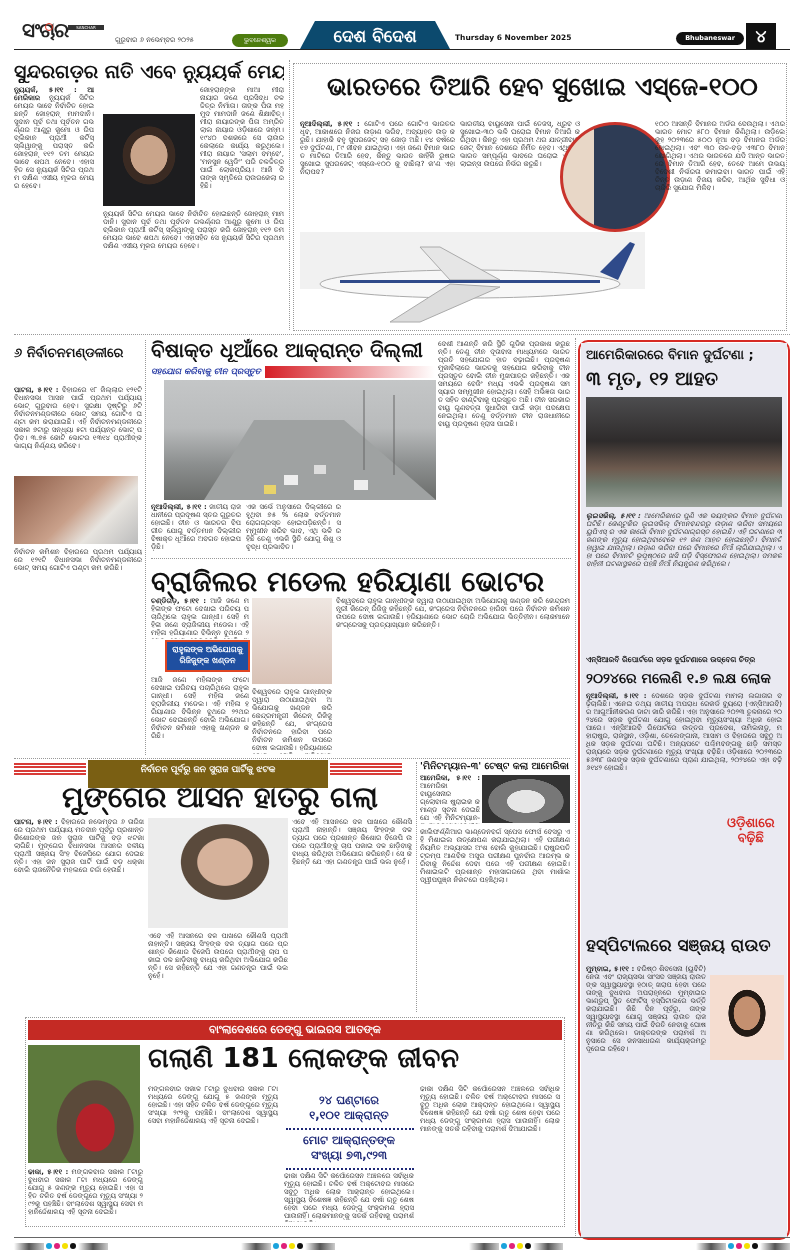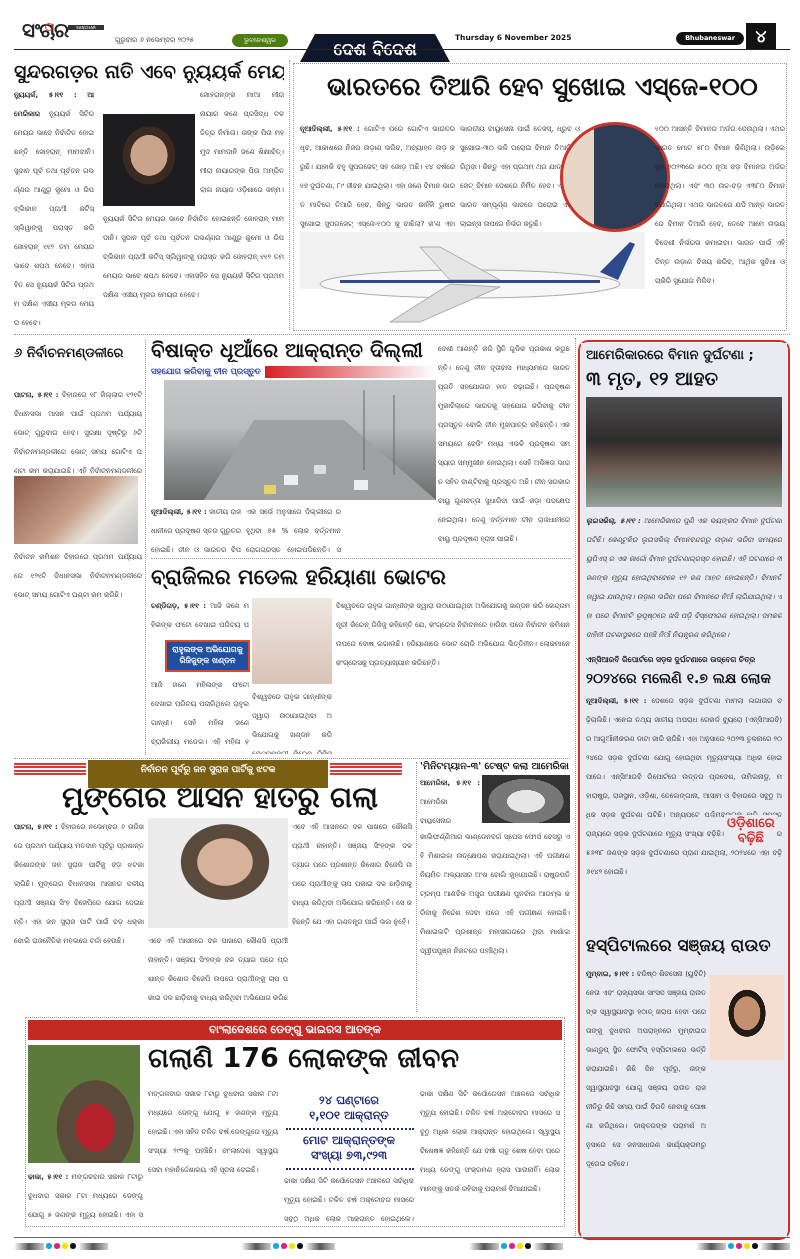--- a/index.html
+++ b/index.html
@@ -1,30 +1,30 @@
 <!DOCTYPE html>
 <html><head>
 <meta charset="utf-8">
 <style>
   * { box-sizing: border-box; margin: 0; padding: 0; }
   body { width: 800px; height: 1259px; background: #fff; font-family: "DejaVu Sans", sans-serif; color: #111; position: relative; overflow: hidden; }
   .abs { position: absolute; }
-  .body-text { font-size: 7px; line-height: 19px; color: #222; text-align: justify; overflow: hidden; word-break: break-all; }
+  .body-text { font-size: 7px; line-height: 8px; color: #222; text-align: justify; overflow: hidden; word-break: break-all; }
   .head-xl { font-family: "DejaVu Sans", sans-serif; font-weight: bold; color: #111; white-space: nowrap; overflow: hidden; }
   .vrule { position: absolute; border-left: 1px dotted #999; }
   .hrule { position: absolute; border-top: 1px dotted #999; }
 
   
   #masthead { left: 0; top: 0; width: 800px; height: 48px; }
   .logo { left: 22px; top: 18px; font-size: 20px; font-weight: bold; color: #222; letter-spacing: -1px; }
   .logo-dot { left: 45px; top: 23px; width: 8px; height: 8px; border: 1.5px solid #d32; border-radius: 50%; }
   .logo-tag { left: 68px; top: 25px; width: 36px; height: 5px; background:#333; color:#fff; font-size:4px; line-height:5px; text-align:center; }
   .odia-date { left: 115px; top: 36px; font-size: 7px; color:#222; }
   .city-pill { left: 232px; top: 34px; width: 56px; height: 13px; background:#4d7c0f; color:#fff; border-radius: 7px; font-size: 6.5px; line-height: 13px; text-align:center;font-family:Liberation Mono, monospace; }
-  .section-banner { left: 300px; top: 34px; width: 150px; height: 28px; background: #0f172a; clip-path: polygon(10% 0, 90% 0, 100% 100%, 0 100%); color:#fff; font-size: 17px; font-weight:bold; line-height: 30px; text-align:center; }
+  .section-banner { left: 300px; top: 21px; width: 150px; height: 28px; background: #0c4a6e; clip-path: polygon(10% 0, 90% 0, 100% 100%, 0 100%); color:#fff; font-size: 17px; font-weight:bold; line-height: 30px; text-align:center; }
   .en-date { left: 455px; top: 33px; font-size: 7.5px; font-weight:bold; color:#111; }
   .en-city { left: 676px; top: 32px; width: 68px; height: 13px; background:#111; color:#fff; border-radius: 7px; font-size: 6.5px; font-weight:bold; line-height: 13px; text-align:center; }
   .page-no { left: 746px; top: 23px; width: 30px; height: 26px; background:#111; color:#fff; font-size: 17px; font-weight:bold; text-align:center; line-height:26px; }
 
   .photo { position:absolute; overflow:hidden; }
   .ph-mamdani { background: radial-gradient(ellipse at 50% 45%, #c9a48a 0 28%, #3a2a22 29% 40%, #1d1d1f 41%); }
   .ph-modi { border-radius: 50%; border: 3px solid #c9342c; background: linear-gradient(90deg, #e8d7c7 0 30%, #2e3c55 30% 100%); }
   .ph-plane { background: linear-gradient(180deg, #f1f1f1 0 60%, #fff 60%); }
   .ph-smog { background: linear-gradient(180deg, #c4c6c7 0%, #b9bbbc 40%, #8c8f8f 70%, #6a6c6a 100%); }
   .ph-smoke { background: linear-gradient(180deg, #4d4d4f 0%, #2e2b2b 40%, #6d5a4e 65%, #6f7a6e 80%, #9aa29a 100%); }
@@ -100,21 +100,21 @@
 </div>
 <div class="abs body-text" style="left:14px;top:386px;width:128px;height:88px;">
   <b>ପାଟନା, ୫।୧୧ :</b>
   <span>ବିହାରରେ ୧୮ ଜିଲ୍ଲାର ୧୨୧ଟି ବିଧାନସଭା ଆସନ ପାଇଁ ପ୍ରଥମ ପର୍ଯ୍ୟାୟ ଭୋଟ୍ ଗୁରୁବାର ହେବ। ସୁରକ୍ଷା ଦୃଷ୍ଟିରୁ ୬ଟି ନିର୍ବାଚନମଣ୍ଡଳୀରେ ଭୋଟ୍ ସମୟ ଗୋଟିଏ ଘଣ୍ଟା କମ କରାଯାଇଛି। ଏହି ନିର୍ବାଚନମଣ୍ଡଳୀରେ ସକାଳ ୭ଟାରୁ ସନ୍ଧ୍ୟା ୫ଟା ପର୍ଯ୍ୟନ୍ତ ଭୋଟ୍ ପଡ଼ିବ। ୩.୭୫ କୋଟି ଭୋଟର ୧୩୧୪ ପ୍ରାର୍ଥୀଙ୍କ ଭାଗ୍ୟ ନିର୍ଣ୍ଣୟ କରିବେ।</span>
 </div>
 <div class="photo ph-evm" style="left:14px;top:476px;width:124px;height:68px;"></div>
 <div class="abs body-text" style="left:14px;top:548px;width:128px;height:205px;">ନିର୍ବାଚନ କମିଶନ ବିହାରରେ ପ୍ରଥମ ପର୍ଯ୍ୟାୟରେ ୧୨୧ଟି ବିଧାନସଭା ନିର୍ବାଚନମଣ୍ଡଳୀରେ ଭୋଟ୍ ସମୟ ଗୋଟିଏ ଘଣ୍ଟା କମ କରିଛି।</div>
 <div class="vrule" style="left:145px;top:340px;height:415px;"></div>
 
 <div class="abs head-xl" style="left:151px;top:338px;width:285px;font-size:20px;">ବିଷାକ୍ତ ଧୂଆଁରେ ଆକ୍ରାନ୍ତ ଦିଲ୍ଲୀ</div>
-<div class="abs subhead-red" style="left:151px;top:366px;">ସହଯୋଗ କରିବାକୁ ଚୀନ ପ୍ରସ୍ତୁତ</div>
+<div class="abs subhead-red" style="left:151px;top:366px;font-style:italic;">ସହଯୋଗ କରିବାକୁ ଚୀନ ପ୍ରସ୍ତୁତ</div>
 <div class="abs grad-bar" style="left:265px;top:366px;width:170px;height:12px;"></div>
 <div class="photo ph-smog" style="left:164px;top:380px;width:272px;height:120px;">
   <svg width="272" height="120" viewBox="0 0 272 120">
     <polygon points="90,40 180,40 272,120 40,120" fill="#9fa2a2"></polygon>
     <rect x="120" y="95" width="14" height="10" fill="#eee"></rect>
       <rect x="150" y="85" width="12" height="9" fill="#ddd"></rect>
     <rect x="100" y="105" width="12" height="9" fill="#e8d36a"></rect>
       <rect x="190" y="100" width="14" height="10" fill="#eee"></rect>
     <line x1="200" y1="10" x2="200" y2="90" stroke="#666"></line>
       <line x1="230" y1="15" x2="230" y2="95" stroke="#666"></line>
@@ -150,21 +150,21 @@
   <div>ବଢ଼ିଛି</div>
 </div>
 
 <div class="abs head-xl" style="left:586px;top:935px;width:196px;font-size:17px;">ହସ୍ପିଟାଲରେ ସଞ୍ଜୟ ରାଉତ</div>
 <div class="abs body-text" style="left:586px;top:965px;width:120px;height:270px;">
   <b>ମୁମ୍ବାଇ, ୫।୧୧ :</b>
   <span>ବରିଷ୍ଠ ଶିବସେନା (ୟୁବିଟି) ନେତା ଏବଂ ରାଜ୍ୟସଭା ସାଂସଦ ସଞ୍ଜୟ ରାଉତଙ୍କ ସ୍ୱାସ୍ଥ୍ୟାବସ୍ଥା ହଠାତ୍ ଖରାପ ହେବା ପରେ ତାଙ୍କୁ ବୁଧବାର ଅପରାହ୍ନରେ ମୁମ୍ବାଇର ଭାଣ୍ଡୁପ୍ ସ୍ଥିତ ଫୋର୍ଟିସ୍ ହସ୍ପିଟାଲରେ ଭର୍ତ୍ତି କରାଯାଇଛି। କିଛି ଦିନ ପୂର୍ବରୁ, ତାଙ୍କ ସ୍ୱାସ୍ଥ୍ୟାବସ୍ଥା ଯୋଗୁ ସଞ୍ଜୟ ରାଉତ ରାଜନୀତିରୁ କିଛି ସମୟ ପାଇଁ ବିରତି ନେବାକୁ ଘୋଷଣା କରିଥିଲେ। ଡାକ୍ତରଙ୍କ ପରାମର୍ଶ ଅନୁସାରେ ସେ ଜନସାଧାରଣ କାର୍ଯ୍ୟକ୍ରମରୁ ଦୂରେଇ ରହିବେ।</span>
 </div>
 <div class="photo ph-raut" style="left:710px;top:975px;width:74px;height:85px;"></div>
 
-<div class="abs head-xl" style="left:151px;top:565px;width:420px;font-size:21px;">ବ୍ରାଜିଲର ମଡେଲ ହରିୟାଣା ଭୋଟର</div>
+<div class="abs head-xl" style="left:151px;top:565px;width:420px;font-size:28px;">ବ୍ରାଜିଲର ମଡେଲ ହରିୟାଣା ଭୋଟର</div>
 <div class="abs body-text" style="left:151px;top:597px;width:98px;height:42px;">
   <b>ଚଣ୍ଡିଗଡ଼, ୫।୧୧ :</b>
   <span>ଆଜି ଜଣେ ମହିଳାଙ୍କ ଫଟୋ ଦେଖାଇ ପରିଚୟ ପଚାରିଥିଲେ ରାହୁଲ ଗାନ୍ଧୀ। ସେହି ମହିଳା ଜଣେ ବ୍ରାଜିଲୀୟ ମଡେଲ। ଏହି ମହିଳା ହରିୟାଣାର ବିଭିନ୍ନ ବୁଥରେ ୨୨ଥର ଭୋଟ ଦେଇଛନ୍ତି ବୋଲି ଅଭିଯୋଗ। ନିର୍ବାଚନ କମିଶନ ଏହାକୁ ଖଣ୍ଡନ କରିଛି।</span>
 </div>
 <div class="abs blue-box" style="left:165px;top:640px;width:85px;height:32px;">ରାହୁଲଙ୍କ ଅଭିଯୋଗକୁ ରିଜିଜୁଙ୍କ ଖଣ୍ଡନ</div>
 <div class="abs body-text" style="left:151px;top:676px;width:98px;height:78px;">ଆଜି ଜଣେ ମହିଳାଙ୍କ ଫଟୋ ଦେଖାଇ ପରିଚୟ ପଚାରିଥିଲେ ରାହୁଲ ଗାନ୍ଧୀ। ସେହି ମହିଳା ଜଣେ ବ୍ରାଜିଲୀୟ ମଡେଲ। ଏହି ମହିଳା ହରିୟାଣାର ବିଭିନ୍ନ ବୁଥରେ ୨୨ଥର ଭୋଟ ଦେଇଛନ୍ତି ବୋଲି ଅଭିଯୋଗ। ନିର୍ବାଚନ କମିଶନ ଏହାକୁ ଖଣ୍ଡନ କରିଛି।</div>
 <div class="photo ph-model" style="left:252px;top:598px;width:80px;height:86px;"></div>
 <div class="abs body-text" style="left:252px;top:688px;width:80px;height:66px;">ବିଶ୍ୱବରେ ରାହୁଲ ଗାନ୍ଧୀଙ୍କ ଦ୍ୱାରା ଉଠାଯାଇଥିବା ଅଭିଯୋଗକୁ ଖଣ୍ଡନ କରି କେନ୍ଦ୍ରମନ୍ତ୍ରୀ କିରେନ୍ ରିଜିଜୁ କହିଛନ୍ତି ଯେ, କଂଗ୍ରେସ ନିର୍ବାଚନରେ ହାରିବା ପରେ ନିର୍ବାଚନ କମିଶନ ଉପରେ ଦୋଷ ଲଗାଉଛି। ହରିୟାଣାରେ ଭୋଟ ଚୋରି ଅଭିଯୋଗ ଭିତ୍ତିହୀନ। ଲୋକମାନେ କଂଗ୍ରେସକୁ ପ୍ରତ୍ୟାଖ୍ୟାନ କରିଛନ୍ତି।</div>
 <div class="abs body-text" style="left:336px;top:597px;width:234px;height:157px;">ବିଶ୍ୱବରେ ରାହୁଲ ଗାନ୍ଧୀଙ୍କ ଦ୍ୱାରା ଉଠାଯାଇଥିବା ଅଭିଯୋଗକୁ ଖଣ୍ଡନ କରି କେନ୍ଦ୍ରମନ୍ତ୍ରୀ କିରେନ୍ ରିଜିଜୁ କହିଛନ୍ତି ଯେ, କଂଗ୍ରେସ ନିର୍ବାଚନରେ ହାରିବା ପରେ ନିର୍ବାଚନ କମିଶନ ଉପରେ ଦୋଷ ଲଗାଉଛି। ହରିୟାଣାରେ ଭୋଟ ଚୋରି ଅଭିଯୋଗ ଭିତ୍ତିହୀନ। ଲୋକମାନେ କଂଗ୍ରେସକୁ ପ୍ରତ୍ୟାଖ୍ୟାନ କରିଛନ୍ତି।</div>
 
@@ -186,21 +186,21 @@
 <div class="abs body-text" style="left:420px;top:774px;width:60px;height:50px;">
   <b>ଆମେରିକା, ୫।୧୧ :</b>
   <span>ଆମେରିକା ବାୟୁସେନାର ଗ୍ଲୋବାଲ ଷ୍ଟ୍ରାଇକ କମାଣ୍ଡ ସୂଚନା ଦେଇଛି ଯେ ଏହି ମିନିଟମ୍ୟାନ-୩ ଆନ୍ତଃମହାଦେଶୀୟ ବାଲିଷ୍ଟିକ ମିଶାଇଲ ପରୀକ୍ଷଣ କରାଯାଇଛି।</span>
 </div>
 <div class="photo ph-space" style="left:482px;top:775px;width:88px;height:48px;"></div>
 <div class="abs body-text" style="left:420px;top:828px;width:150px;height:182px;">କାଲିଫର୍ଣ୍ଣିଆର ଭାଣ୍ଡେନବର୍ଗ ସ୍ପେସ ଫୋର୍ସ ବେସରୁ ଏହି ମିଶାଇଲ ଉତ୍କ୍ଷେପଣ କରାଯାଇଥିଲା। ଏହି ପରୀକ୍ଷଣ ନିୟମିତ ଅଭ୍ୟାସର ଅଂଶ ବୋଲି କୁହାଯାଇଛି। ରାଷ୍ଟ୍ରପତି ଟ୍ରମ୍ପ ଆଣବିକ ଅସ୍ତ୍ର ପରୀକ୍ଷଣ ପୁନର୍ବାର ଆରମ୍ଭ କରିବାକୁ ନିର୍ଦ୍ଦେଶ ଦେବା ପରେ ଏହି ପରୀକ୍ଷଣ ହୋଇଛି। ମିଶାଇଲଟି ପ୍ରଶାନ୍ତ ମହାସାଗରରେ ଥିବା ମାର୍ଶାଲ ଦ୍ୱୀପପୁଞ୍ଜ ନିକଟରେ ପହଞ୍ଚିଥିଲା।</div>
 
 <div class="abs" style="left:25px;top:1017px;width:540px;height:210px;border:1px dotted #999;"></div>
 <div class="abs dengue-bar" style="left:28px;top:1020px;width:534px;height:20px;">ବାଂଲାଦେଶରେ ଡେଙ୍ଗୁ ଭାଇରସ ଆତଙ୍କ</div>
 <div class="photo ph-mosquito" style="left:28px;top:1045px;width:112px;height:118px;"></div>
-<div class="abs head-xl" style="left:148px;top:1042px;width:415px;font-size:27px;">ଗଲାଣି 176 ଲୋକଙ୍କ ଜୀବନ</div>
+<div class="abs head-xl" style="left:148px;top:1042px;width:415px;font-size:27px;">ଗଲାଣି 181 ଲୋକଙ୍କ ଜୀବନ</div>
 <div class="abs body-text" style="left:148px;top:1085px;width:130px;height:137px;">ମଙ୍ଗଳବାର ସକାଳ ୮ଟାରୁ ବୁଧବାର ସକାଳ ୮ଟା ମଧ୍ୟରେ ଡେଙ୍ଗୁ ଯୋଗୁ ୫ ଜଣଙ୍କ ମୃତ୍ୟୁ ହୋଇଛି। ଏହା ସହିତ ଚଳିତ ବର୍ଷ ଡେଙ୍ଗୁରେ ମୃତ୍ୟୁ ସଂଖ୍ୟା ୨୯୨କୁ ପହଞ୍ଚିଛି। ବାଂଲାଦେଶ ସ୍ୱାସ୍ଥ୍ୟ ସେବା ମହାନିର୍ଦ୍ଦେଶାଳୟ ଏହି ସୂଚନା ଦେଇଛି।</div>
 <div class="abs body-text" style="left:28px;top:1168px;width:115px;height:54px;">
   <b>ଢାକା, ୫।୧୧ :</b>
   <span>ମଙ୍ଗଳବାର ସକାଳ ୮ଟାରୁ ବୁଧବାର ସକାଳ ୮ଟା ମଧ୍ୟରେ ଡେଙ୍ଗୁ ଯୋଗୁ ୫ ଜଣଙ୍କ ମୃତ୍ୟୁ ହୋଇଛି। ଏହା ସହିତ ଚଳିତ ବର୍ଷ ଡେଙ୍ଗୁରେ ମୃତ୍ୟୁ ସଂଖ୍ୟା ୨୯୨କୁ ପହଞ୍ଚିଛି। ବାଂଲାଦେଶ ସ୍ୱାସ୍ଥ୍ୟ ସେବା ମହାନିର୍ଦ୍ଦେଶାଳୟ ଏହି ସୂଚନା ଦେଇଛି।</span>
 </div>
 <div class="abs navy" style="left:284px;top:1093px;width:130px;text-align:center;font-size:11.5px;line-height:15px;">
   <div>୨୪ ଘଣ୍ଟାରେ</div>
   <div>୧,୧୦୧ ଆକ୍ରାନ୍ତ</div>
 </div>
 <div class="hrule" style="left:286px;top:1128px;width:128px;border-top:2px dotted #1f2a78;"></div>

